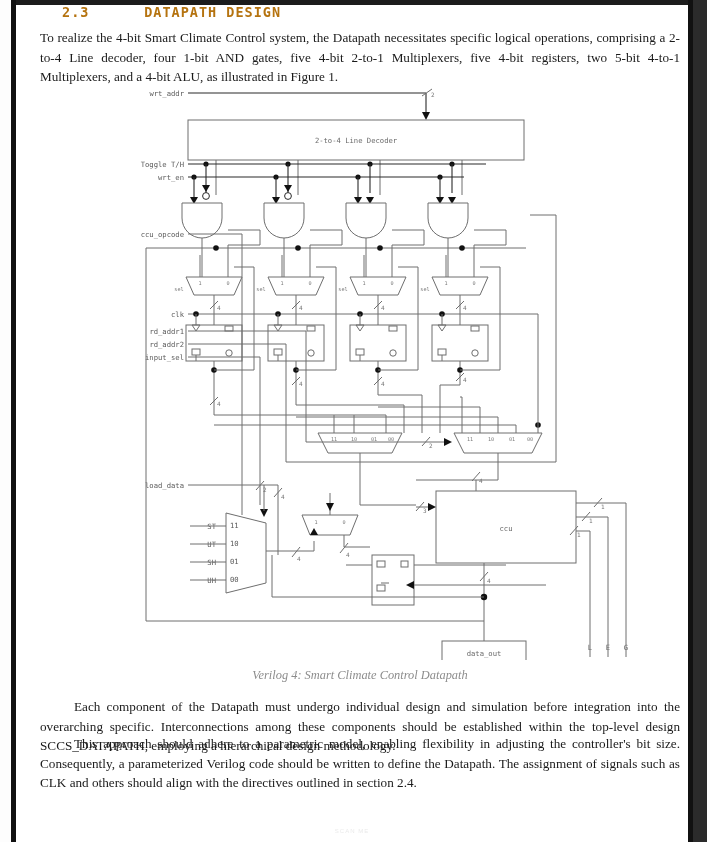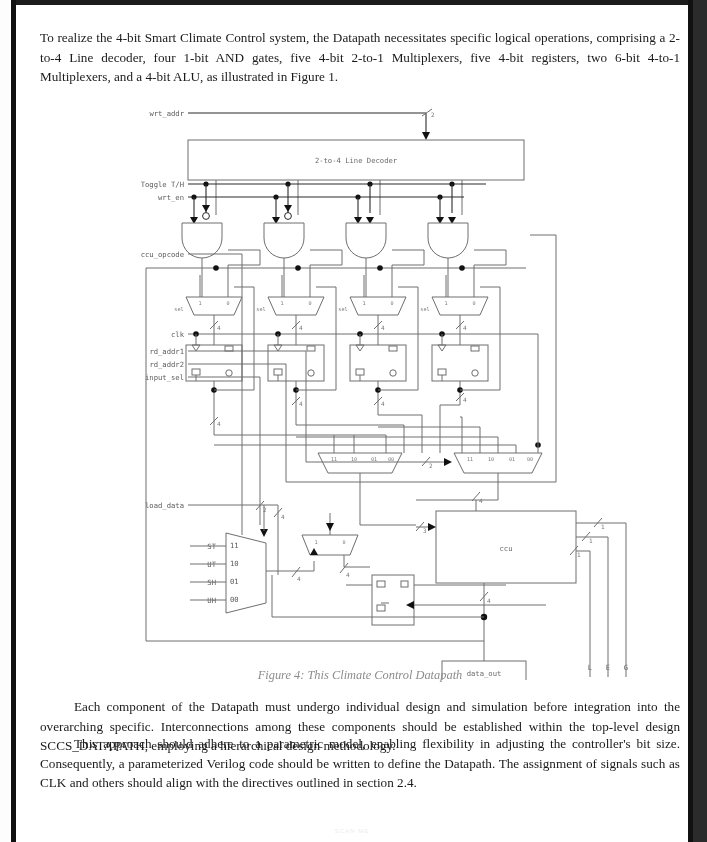--- a/index.html
+++ b/index.html
@@ -26,21 +26,21 @@
   #para-2{left:24px;top:692px;width:640px;text-indent:34px;}
   #para-3{left:24px;top:729px;width:640px;text-indent:34px;}
   .caption{position:absolute;left:24px;top:663px;width:640px;text-align:center;
      font-style:italic;font-size:12.4px;color:#8d8d8d;font-family:"Liberation Serif",serif;}
 
   .watermark{position:absolute;left:276px;top:823px;width:120px;height:18px;
      font-size:6px;color:#d8d8d8;text-align:center;font-family:"Liberation Sans",sans-serif;
      letter-spacing:1px;opacity:.55;}
 
   
-  #figure{position:absolute;left:70px;top:80px;width:560px;height:575px;margin-top:20px;}
+  #figure{position:absolute;left:70px;top:80px;width:560px;height:575px;}
   #figure svg{display:block;}
   .lbl{font-family:"DejaVu Sans Mono",monospace;font-size:7.2px;fill:#5a5a5a;}
   .lbl-r{font-family:"DejaVu Sans Mono",monospace;font-size:7.2px;fill:#5a5a5a;text-anchor:end;}
   .lbl-c{font-family:"DejaVu Sans Mono",monospace;font-size:7.2px;fill:#6a6a6a;text-anchor:middle;}
   .lbl-sm{font-family:"DejaVu Sans Mono",monospace;font-size:5.2px;fill:#7c7c7c;text-anchor:middle;}
   .lbl-bw{font-family:"DejaVu Sans Mono",monospace;font-size:6px;fill:#777;}
   .blk{fill:none;stroke:#6e6e6e;stroke-width:1;}
   .wire{stroke:#6e6e6e;stroke-width:1;fill:none;}
   .wire-d{stroke:#2a2a2a;stroke-width:1.1;fill:none;}
   .dot{fill:#111;}
@@ -54,22 +54,23 @@
 <div id="page-root">
 
   <div class="chrome-bar" id="chrome-top"></div>
   <div class="chrome-bar" id="chrome-left"></div>
   <div class="chrome-bar" id="chrome-left-edge"></div>
   <div class="chrome-bar" id="chrome-right-edge"></div>
   <div class="chrome-bar" id="chrome-right"></div>
 
   <div id="paper">
 
-
-    <div class="para" id="para-intro">To realize the 4-bit Smart Climate Control system, the Datapath necessitates specific logical operations, comprising a 2-to-4 Line decoder, four 1-bit AND gates, five 4-bit 2-to-1 Multiplexers, five 4-bit registers, two 6-bit 4-to-1 Multiplexers, and a 4-bit ALU, as illustrated in Figure 1.</div>
+    <div class="heading">2.3      DATAPATH DESIGN</div>
+
+    <div class="para" id="para-intro">To realize the 4-bit Smart Climate Control system, the Datapath necessitates specific logical operations, comprising a 2-to-4 Line decoder, four 1-bit AND gates, five 4-bit 2-to-1 Multiplexers, five 4-bit registers, two 5-bit 4-to-1 Multiplexers, and a 4-bit ALU, as illustrated in Figure 1.</div>
 
     <div id="figure">
     <svg width="560" height="575" viewBox="0 0 560 575" xmlns="http://www.w3.org/2000/svg">
 
       <text class="lbl-r" x="98" y="11">wrt_addr</text>
       <line class="wire-d" x1="102" y1="8" x2="340" y2="8"></line>
       <path class="wire-d" d="M340 8 L340 27"></path>
       <polygon class="dot" points="336,27 344,27 340,35"></polygon>
       <line class="wire" x1="336" y1="11" x2="346" y2="4"></line>
       <text class="lbl-bw" x="345" y="12">2</text>
@@ -412,20 +413,20 @@
       <text class="lbl-c" x="398" y="571">data_out</text>
 
       <path class="wire" d="M470 377 L470 130 L444 130"></path>
       <path class="wire" d="M452 229 L452 340"></path>
       <path class="wire" d="M60 163 L60 536 L398 536"></path>
       <path class="wire" d="M186 512 L186 470"></path>
 
     </svg>
     </div>
 
-    <div class="caption">Figure 4: This Climate Control Datapath</div>
+    <div class="caption">Verilog 4: Smart Climate Control Datapath</div>
 
     <div class="para" id="para-2">Each component of the Datapath must undergo individual design and simulation before integration into the overarching specific. Interconnections among these components should be established within the top-level design SCCS_DATAPATH, employing a hierarchical design methodology.</div>
     <div class="para" id="para-3">This approach should adhere to a parametric model, enabling flexibility in adjusting the controller's bit size. Consequently, a parameterized Verilog code should be written to define the Datapath. The assignment of signals such as CLK and others should align with the directives outlined in section 2.4.</div>
 
     <div class="watermark">SCAN  ME</div>
   </div>
 </div>
 
 </body></html>

